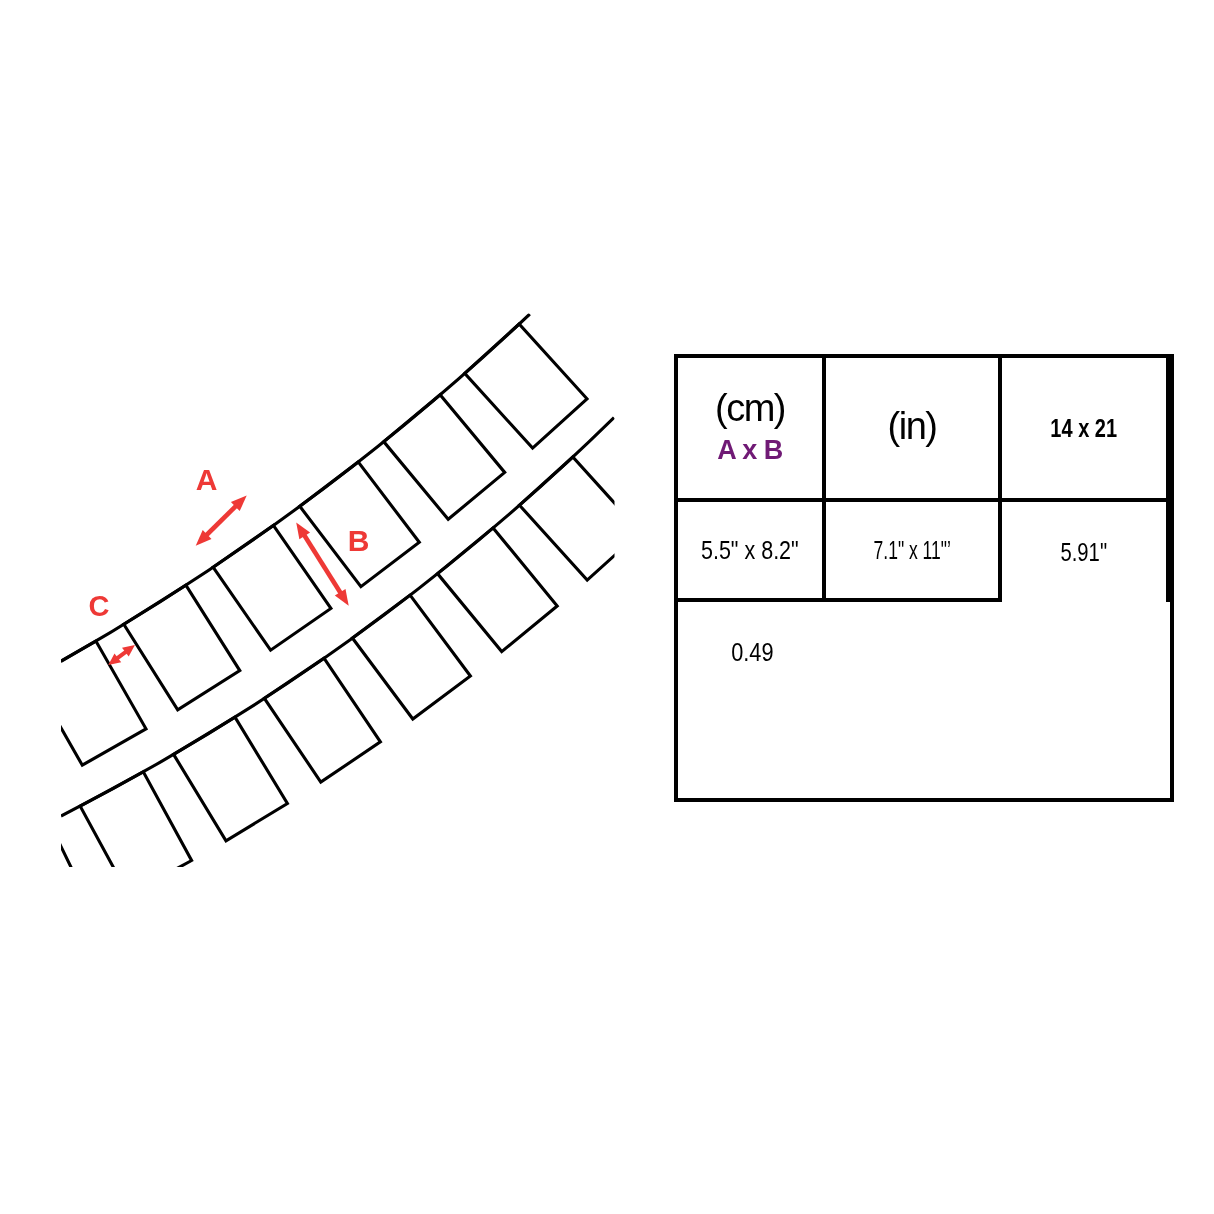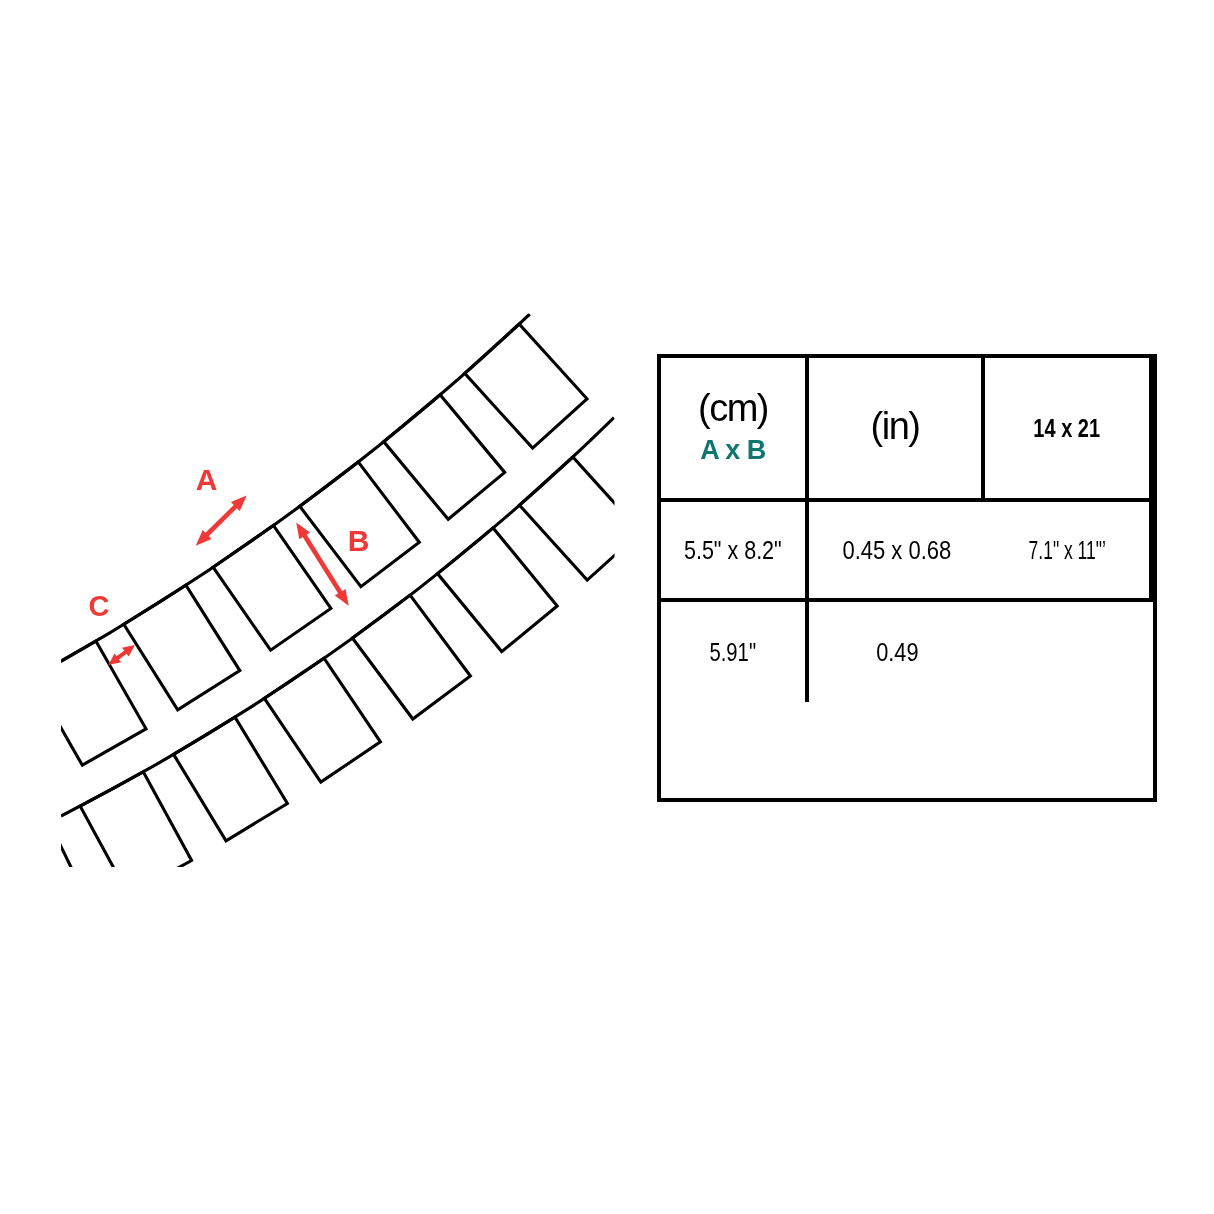--- a/index.html
+++ b/index.html
@@ -1,27 +1,27 @@
 <!DOCTYPE html>
 <html><head>
 <meta charset="utf-8">
 <style>
   html,body { margin:0; padding:0; width:1214px; height:1214px; background:#fff;
     font-family:"Liberation Sans", sans-serif; }
   .page { position:relative; width:1214px; height:1214px; overflow:hidden; }
   svg text { font-family:"Liberation Sans", sans-serif; }
-  .tbl { position:absolute; left:657px; top:354px; width:492px; height:440px;
+  .tbl { position:absolute; left:674px; top:354px; width:492px; height:440px;
     border:4px solid #000; display:grid;
     grid-template-columns:148px 176px 168px; grid-template-rows:144px 100px 100px 96px; }
   .cell { display:flex; align-items:center; justify-content:center; text-align:center;
     flex-direction:column; color:#000; }
   .br { border-right:4px solid #000; }
   .bb { border-bottom:4px solid #000; }
   .hdr { font-size:38px; font-weight:400; letter-spacing:-1.5px; line-height:44px; position:relative; top:-2px; }
-  .axb { font-size:27px; font-weight:bold; color:#0f766e; letter-spacing:-0.5px; line-height:36px; }
+  .axb { font-size:27px; font-weight:bold; color:#701a75; letter-spacing:-0.5px; line-height:36px; }
   .bld { font-size:25px; font-weight:bold; }
   .val { font-size:25px; }
   .sx { display:inline-block; }
 </style>
 </head>
 <body>
 <div class="page">
 
 <svg width="1214" height="1214" viewBox="0 0 1214 1214" style="position:absolute;left:0;top:0">
 <defs>
@@ -96,23 +96,20 @@
 
 
   <div class="cell br bb bld">
         <span class="sx" style="transform:scaleX(.8)">14 x 21</span>
       </div>
 
   <div class="cell br bb val">
         <span class="sx" style="transform:scaleX(.86)">5.5" x 8.2"</span>
       </div>
 
-  <div class="cell bb val">
-        <span class="sx" style="transform:scaleX(.88)">0.45 x 0.68</span>
-      </div>
 
 
   <div class="cell br bb val">
         <span class="sx" style="transform:scaleX(.7)">7.1" x 11"’</span>
       </div>
 
 
 
   <div class="cell br val">
         <span class="sx" style="transform:scaleX(.81)">5.91"</span>

